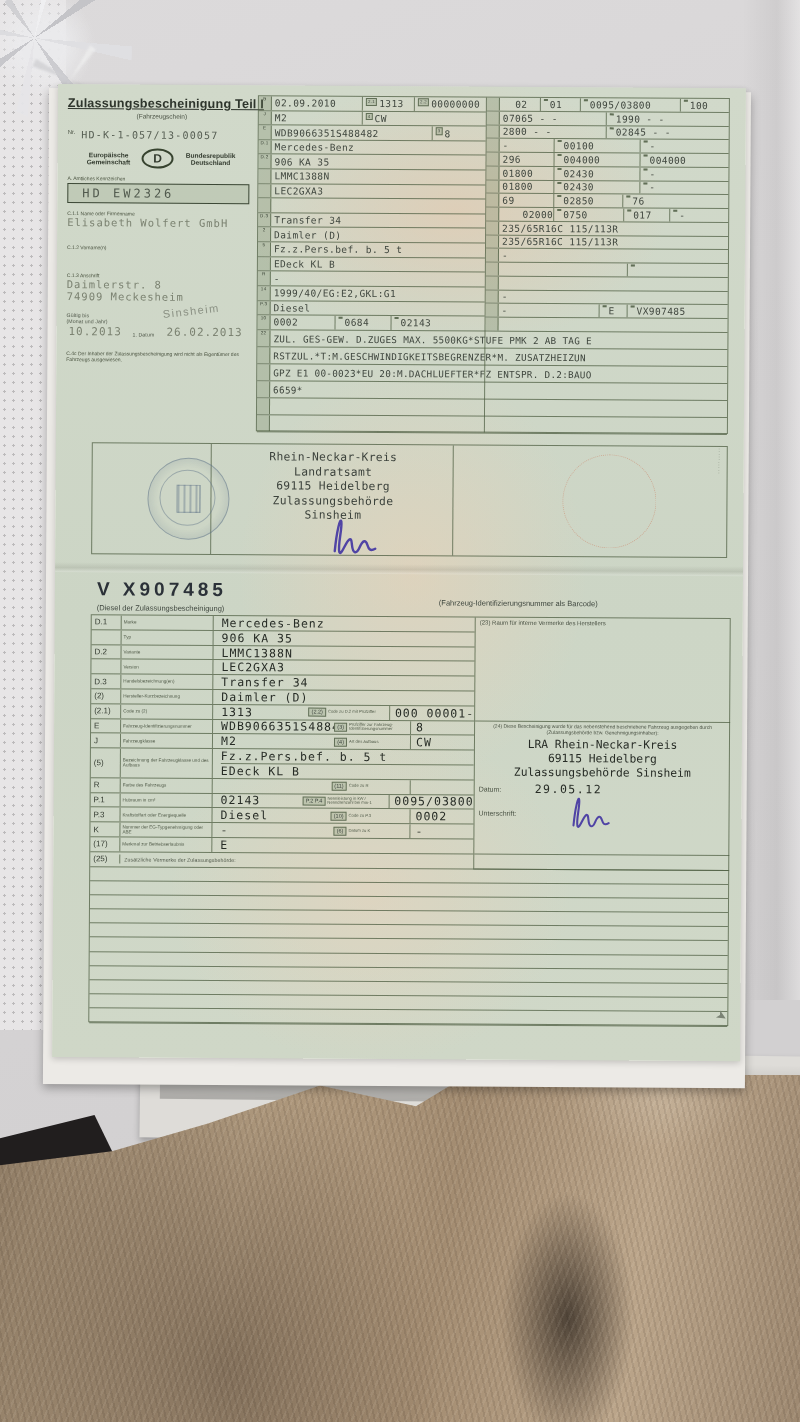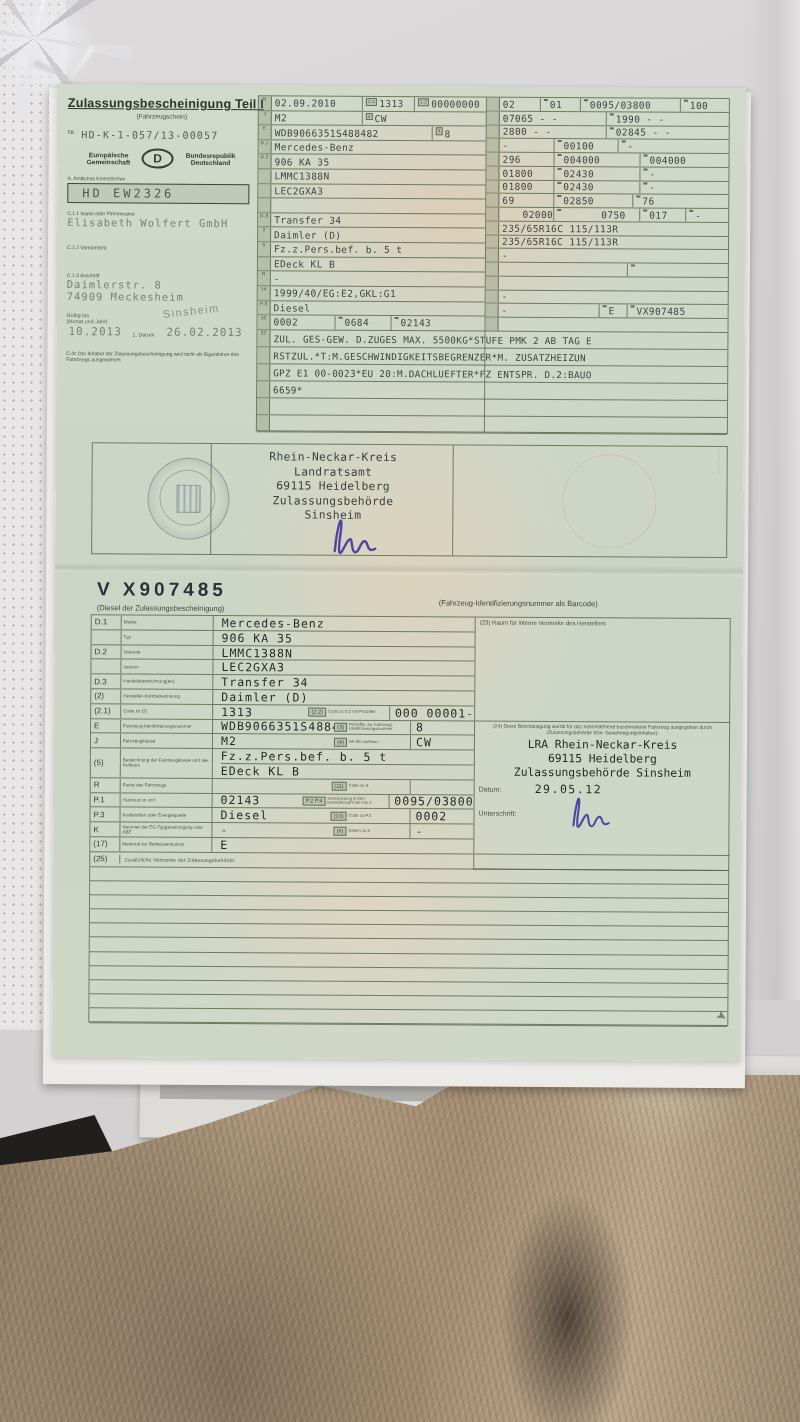--- a/index.html
+++ b/index.html
@@ -316,21 +316,21 @@
           </span>
           <span class="ucell bord grow">
             <span class="cbox"></span>
             <span class="mono">02143</span>
           </span>
         </div>
       </div>
     <div class="ucol rightc" id="right-rows">
         <div class="urow">
           <span class="lc"></span>
-          <span class="ucell" style="width: 40px;">
+          <span class="ucell" style="width: 40px; justify-content: center;">
             <span class="mono">02</span>
           </span>
           <span class="ucell bord" style="width: 40px;">
             <span class="cbox"></span>
             <span class="mono">01</span>
           </span>
           <span class="ucell bord" style="width: 100px;">
             <span class="cbox"></span>
             <span class="mono">0095/03800</span>
           </span>
@@ -357,21 +357,21 @@
           <span class="ucell bord grow">
             <span class="cbox"></span>
             <span class="mono">02845 - -</span>
           </span>
         </div>
         <div class="urow">
           <span class="lc"></span>
           <span class="ucell" style="width: 54px;">
             <span class="mono">-</span>
           </span>
-          <span class="ucell bord" style="width: 64px;">
+          <span class="ucell bord" style="width: 86px;">
             <span class="cbox"></span>
             <span class="mono">00100</span>
           </span>
           <span class="ucell bord grow">
             <span class="cbox"></span>
             <span class="mono">-</span>
           </span>
         </div>
         <div class="urow">
           <span class="lc"></span>
@@ -413,35 +413,35 @@
           <span class="ucell bord grow">
             <span class="cbox"></span>
             <span class="mono">-</span>
           </span>
         </div>
         <div class="urow">
           <span class="lc"></span>
           <span class="ucell" style="width: 54px;">
             <span class="mono">69</span>
           </span>
-          <span class="ucell bord" style="width: 79px;">
+          <span class="ucell bord" style="width: 69px;">
             <span class="cbox"></span>
             <span class="mono">02850</span>
           </span>
           <span class="ucell bord grow">
             <span class="cbox"></span>
             <span class="mono">76</span>
           </span>
         </div>
         <div class="urow">
           <span class="lc"></span>
           <span class="ucell" style="width: 54px; justify-content: flex-end;">
             <span class="mono">02000</span>
           </span>
-          <span class="ucell bord" style="width: 86px; gap: 38px;">
+          <span class="ucell bord" style="width: 70px;">
             <span class="cbox"></span>
             <span class="mono">0750</span>
           </span>
           <span class="ucell bord" style="width: 46px;">
             <span class="cbox"></span>
             <span class="mono">017</span>
           </span>
           <span class="ucell bord grow">
             <span class="cbox"></span>
             <span class="mono">-</span>

